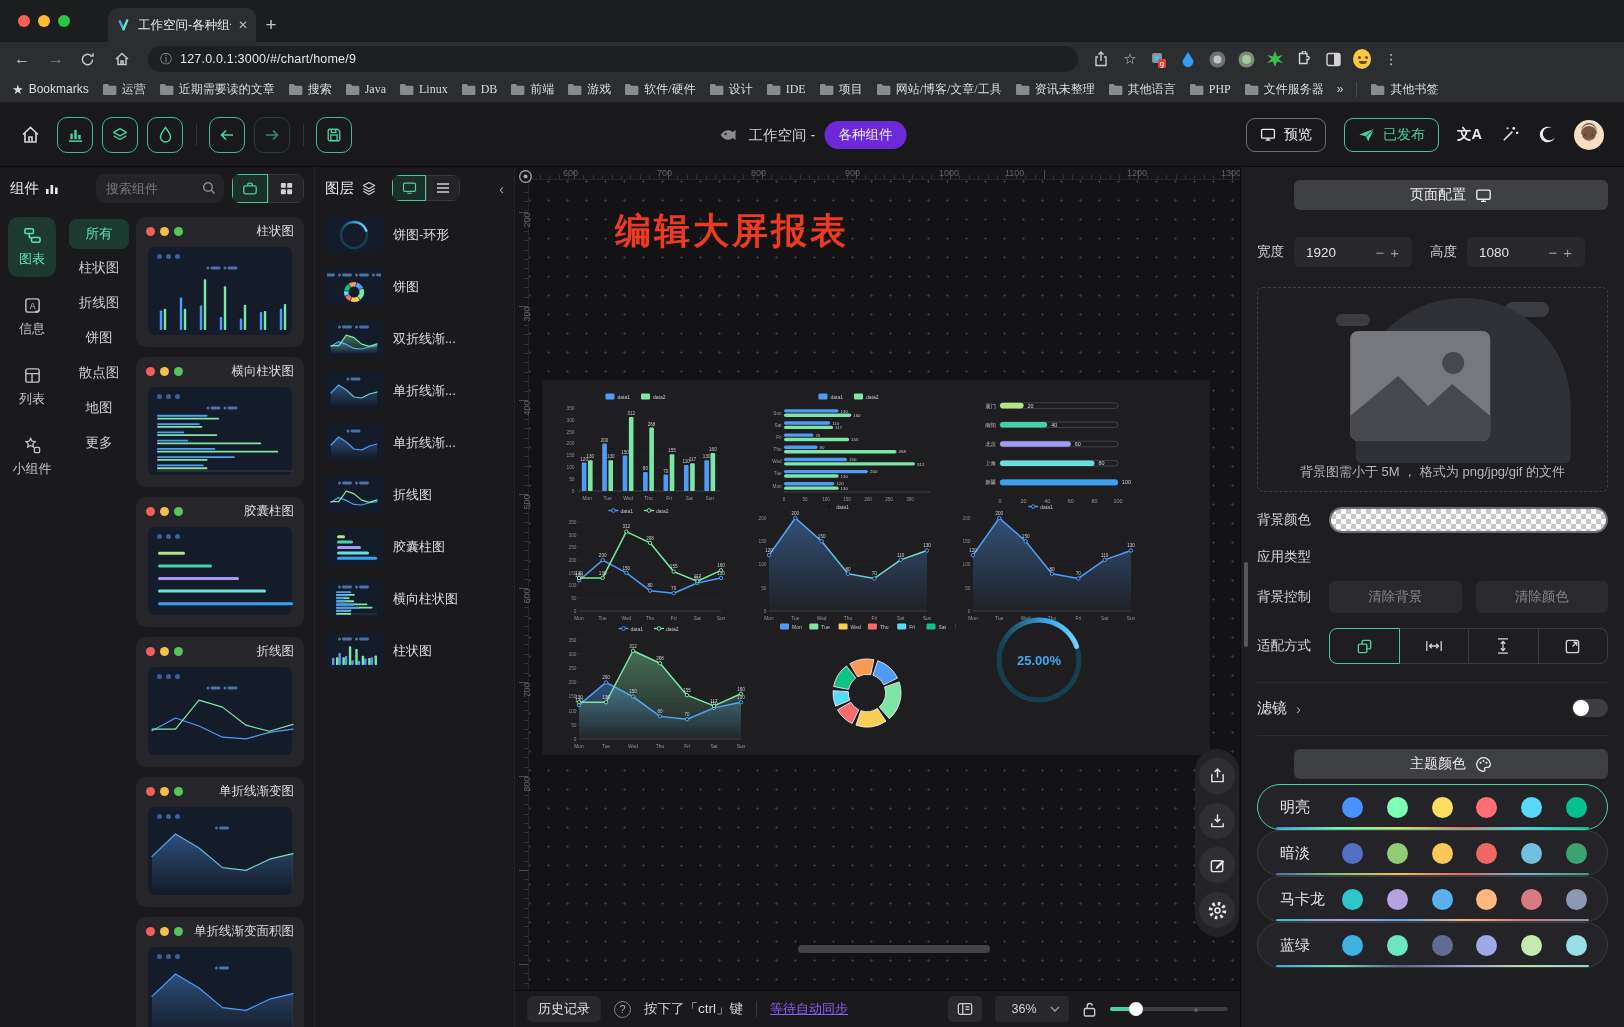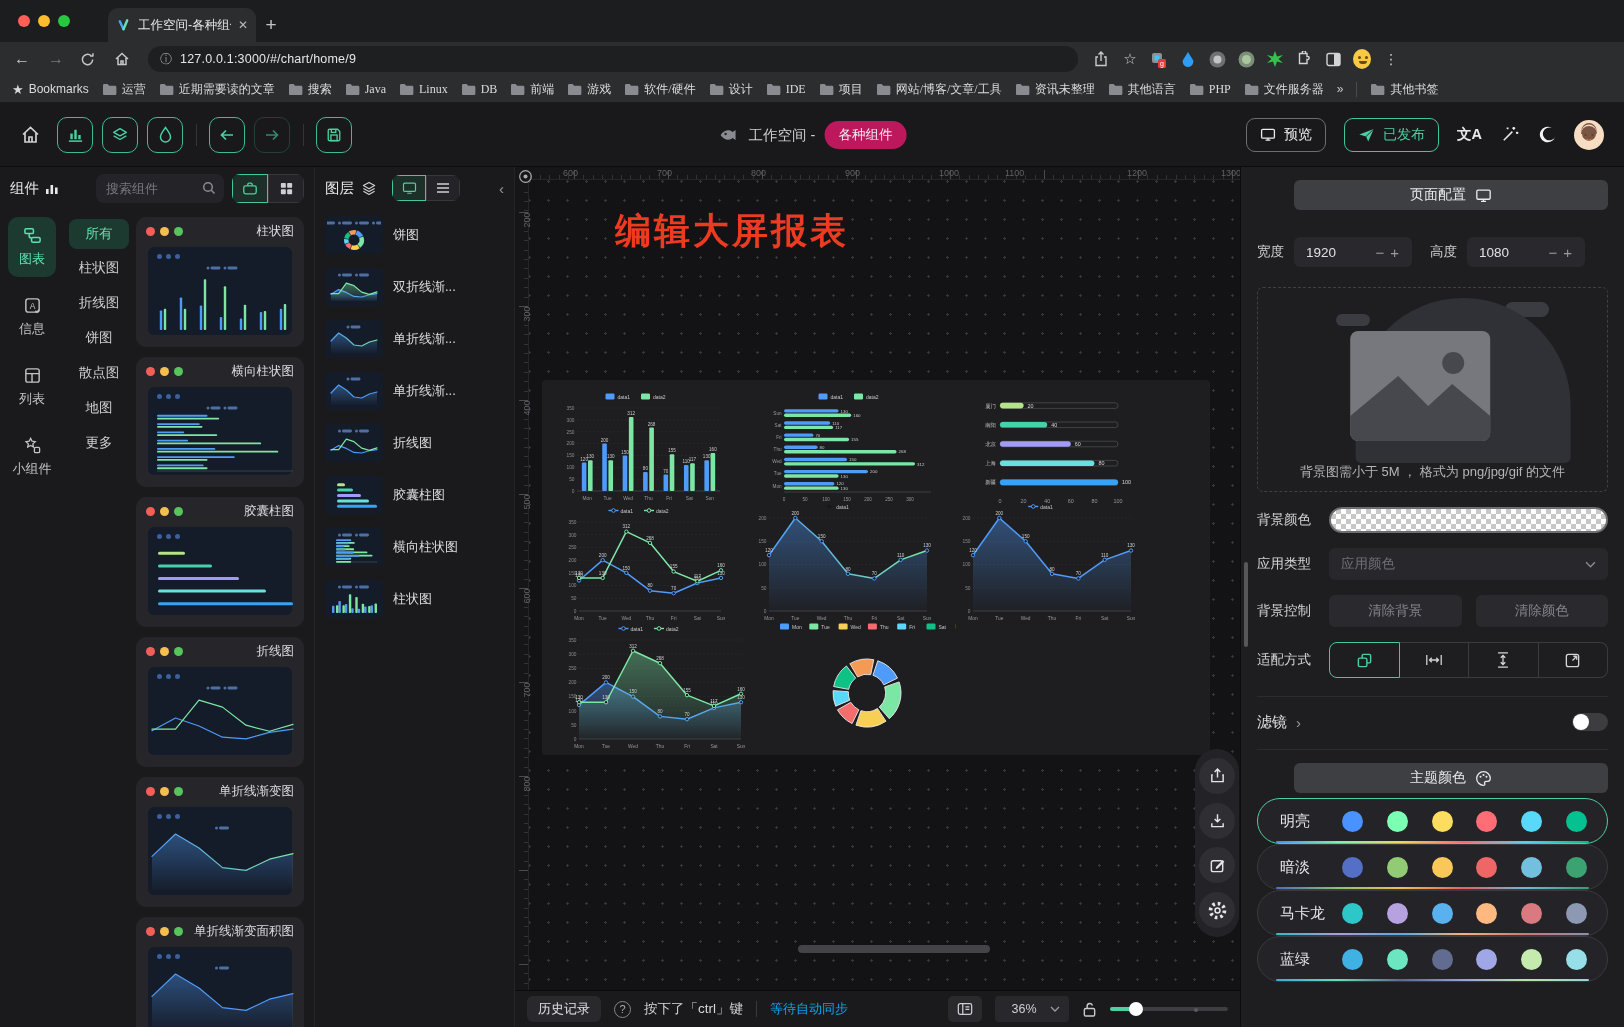--- a/index.html
+++ b/index.html
@@ -31,21 +31,21 @@
 .bm-star{color:#dadade;font-size:13px;}
 .bm-sep{width:1px;height:15px;background:#4a4b4f;}
 
 
 .appbar{height:64px;background:#19191c;border-bottom:1px solid #0c0c0e;display:flex;align-items:center;padding:0 20px;position:relative;}
 .abtn{width:36px;height:36px;border:1px solid #41b995;border-radius:10px;display:flex;align-items:center;justify-content:center;margin-right:9px;background:transparent;}
 .abtn.dim{border-color:#2c5a4b;opacity:.6;}
 .adiv{width:1px;height:22px;background:#333338;margin:0 12px 0 4px;}
 .appbar-center{position:absolute;left:50%;top:0;height:64px;transform:translateX(-50%);display:flex;align-items:center;gap:9px;}
 .ws-prefix{color:#cfcfd3;font-size:14.5px;}
-.ws-pill{background:#be185d;border-radius:15px;padding:5px 14px;font-size:13.5px;color:#ececf0;}
+.ws-pill{background:#6d28d9;border-radius:15px;padding:5px 14px;font-size:13.5px;color:#ececf0;}
 .appbar-right{margin-left:auto;display:flex;align-items:center;gap:18px;}
 .btn-preview{display:flex;align-items:center;gap:8px;border:1px solid #6d6e73;border-radius:9px;padding:7px 13px;color:#ececf0;font-size:14px;}
 .btn-publish{display:flex;align-items:center;gap:8px;border:1px solid #42c59a;border-radius:9px;padding:7px 13px;color:#4bd0a0;font-size:14px;}
 .wen-a{font-size:14.5px;font-weight:bold;color:#e8e8ec;}
 
 
 .main{display:flex;height:860px;}
 .left-panel{width:315px;background:#1a1a1d;display:flex;flex-direction:column;border-right:1px solid #252529;}
 .panel-head{height:42px;display:flex;align-items:center;padding:0 10px;gap:8px;}
 .panel-title{font-size:14.5px;color:#e8e8ec;display:flex;align-items:center;gap:6px;width:78px;}
@@ -102,21 +102,21 @@
 .floats{position:absolute;right:1px;top:582px;width:44px;height:188px;background:#232327;border-radius:22px;display:flex;flex-direction:column;align-items:center;justify-content:space-evenly;}
 .fbtn{width:36px;height:36px;border-radius:50%;background:#2e2e33;display:flex;align-items:center;justify-content:center;}
 .hscroll{position:absolute;left:283px;top:778px;width:192px;height:8px;border-radius:4px;background:#434348;}
 
 
 .bottombar{height:37px;background:#1a1a1d;border-top:1px solid #0a0a0c;display:flex;align-items:center;padding:0 12px;gap:13px;}
 .hist{background:#29292d;height:26px;border-radius:6px;padding:0 11px;display:flex;align-items:center;font-size:13px;color:#e2e2e6;}
 .help{width:17px;height:17px;border:1.2px solid #85858a;border-radius:50%;display:flex;align-items:center;justify-content:center;font-size:11px;color:#ababb0;}
 .keyhint{font-size:13.5px;color:#d8d8dc;}
 .vdiv{width:1px;height:16px;background:#3a3a3e;}
-.sync{font-size:13px;color:#0ea5e9;}
+.sync{font-size:13px;color:#8b5cf6;text-decoration:underline;}
 .bspacer{flex:1;}
 .panel-btn{width:34px;height:26px;background:#2a2a2e;border-radius:5px;display:flex;align-items:center;justify-content:center;}
 .zoom-select{width:74px;height:26px;background:#28282c;border-radius:4px;display:flex;align-items:center;padding:0 9px;gap:6px;font-size:12.5px;color:#cfcfd3;}
 .zoom-select .zl{flex:1;text-align:center;}
 .slider{width:118px;height:14px;position:relative;}
 .slider .track{position:absolute;top:5px;left:0;right:0;height:4px;border-radius:2px;background:#3d3d42;}
 .slider .fill{position:absolute;top:5px;left:0;width:26px;height:4px;border-radius:2px;background:#4bd0a0;}
 .slider .knob{position:absolute;top:0;left:19px;width:14px;height:14px;border-radius:50%;background:#fff;}
 .slider .mark{position:absolute;top:5.5px;left:84px;width:4px;height:4px;border-radius:50%;background:#5a5a60;}
 
@@ -757,20 +757,36 @@
           </span>
         <span class="seg-btn" style="width:34px;height:26px;">
             <svg width="14" height="12" viewBox="0 0 14 12" stroke="#cfcfd3" stroke-width="1.5">
               <path d="M1 2 h12 M1 6 h12 M1 10 h12"></path>
             </svg>
           </span>
       </span>
       <span class="chev">‹</span>
     </div>
     <div id="layers-list">
+        <div class="layer-item">
+          <div class="lthumb">
+            <svg width="54" height="34" viewBox="0 0 54 34">
+              <defs>
+                <linearGradient id="gg3" x1="0" y1="0" x2="1" y2="0">
+                  <stop offset="0" stop-color="#17404f" stop-opacity="1"></stop>
+                  <stop offset="0.6" stop-color="#38a5e8" stop-opacity="1"></stop>
+                  <stop offset="1" stop-color="#6fd2ff" stop-opacity="1"></stop>
+                </linearGradient>
+              </defs>
+              <circle cx="27" cy="17" r="13" fill="none" stroke="#17404f" stroke-width="2.5"></circle>
+              <path d="M14.783995929783192 12.553738136766304 A13 13 0 0 1 39.21600407021681 12.553738136766306" fill="none" stroke="url(#gg3)" stroke-width="2.5" stroke-linecap="round"></path>
+            </svg>
+          </div>
+          <span class="layer-label">饼图-环形</span>
+        </div>
         <div class="layer-item">
           <div class="lthumb">
             <svg width="54" height="34" viewBox="0 0 54 34">
               <defs></defs>
               <circle cx="-4.5" cy="5" r="1.5" fill="#4e6fa3"></circle>
               <rect x="-2" y="3.6" width="10" height="2.8" rx="1.4" fill="#4e6fa3"></rect>
               <circle cx="12.5" cy="5" r="1.5" fill="#4e6fa3"></circle>
               <rect x="15" y="3.6" width="10" height="2.8" rx="1.4" fill="#4e6fa3"></rect>
               <circle cx="29.5" cy="5" r="1.5" fill="#4e6fa3"></circle>
               <rect x="32" y="3.6" width="10" height="2.8" rx="1.4" fill="#4e6fa3"></rect>
@@ -1360,20 +1376,34 @@
               <text x="189.8" y="8.8" font-size="5" fill="#c6c6ca" text-anchor="start">Sun</text>
               <path d="M99.78835831777313 40.756995722989224 A34 34 0 0 1 119.55899757417168 58.09538100917137 L105.80744866579442 64.80245955504425 A18.700000000000003 18.700000000000003 0 0 0 94.93359707477522 55.26634764764407 Z" fill="#4f9bfa" stroke="#e8e8ea" stroke-width="0.9" stroke-linejoin="round"></path>
               <path d="M121.14763157037677 61.930682748456675 A34 34 0 0 1 111.30600698567724 98.66012572757424 L101.26830384212249 87.11306915016584 A18.700000000000003 18.700000000000003 0 0 0 106.68119736370723 66.91187551165117 Z" fill="#7ce7a5" stroke="#e8e8ea" stroke-width="0.9" stroke-linejoin="round"></path>
               <path d="M108.0125587180054 101.18727746687142 A34 34 0 0 1 77.93068274845669 105.14763157037677 L82.91187551165117 90.68119736370723 A18.700000000000003 18.700000000000003 0 0 0 99.45690729490296 88.50300260677929 Z" fill="#f7cf52" stroke="#e8e8ea" stroke-width="0.9" stroke-linejoin="round"></path>
               <path d="M74.09538100917136 103.55899757417168 A34 34 0 0 1 59.48124030736916 89.87136112495708 L72.76468216905303 82.2792486187264 A18.700000000000003 18.700000000000003 0 0 0 80.80245955504425 89.80744866579442 Z" fill="#f56c6c" stroke="#e8e8ea" stroke-width="0.9" stroke-linejoin="round"></path>
               <path d="M57.645166963204645 86.14817269565191 A34 34 0 0 1 55.082822291165975 70.62827989269975 L70.34555226014129 71.69555394098487 A18.700000000000003 18.700000000000003 0 0 0 71.75484182976255 80.23149498260855 Z" fill="#58d9f9" stroke="#e8e8ea" stroke-width="0.9" stroke-linejoin="round"></path>
               <path d="M55.624675762779425 66.51249415719748 A34 34 0 0 1 68.42000440654161 45.93593191382284 L77.68100242359787 58.11476255260256 A18.700000000000003 18.700000000000003 0 0 0 70.64357166952868 69.43187178645861 Z" fill="#0ec286" stroke="#e8e8ea" stroke-width="0.9" stroke-linejoin="round"></path>
               <path d="M71.8716847804521 43.62959282305055 A34 34 0 0 1 95.7785097701847 39.682560042891794 L92.72818037360159 54.67540802359048 A18.700000000000003 18.700000000000003 0 0 0 79.57942662924866 56.8462760526778 Z" fill="#f59a54" stroke="#e8e8ea" stroke-width="0.9" stroke-linejoin="round"></path>
             </svg>
           </div>
+          <div class="board-chart" style="left: 424px; top: 228px; width: 146px; height: 100px;">
+            <svg width="146" height="100" viewBox="0 0 146 100">
+              <defs>
+                <linearGradient id="gg14" x1="0" y1="0" x2="1" y2="0">
+                  <stop offset="0" stop-color="#17404f" stop-opacity="1"></stop>
+                  <stop offset="0.6" stop-color="#38a5e8" stop-opacity="1"></stop>
+                  <stop offset="1" stop-color="#6fd2ff" stop-opacity="1"></stop>
+                </linearGradient>
+              </defs>
+              <circle cx="73" cy="52" r="40" fill="none" stroke="#17404f" stroke-width="5"></circle>
+              <path d="M35.412295168563666 38.31919426697324 A40 40 0 0 1 110.58770483143634 38.319194266973255" fill="none" stroke="url(#gg14)" stroke-width="5" stroke-linecap="round"></path>
+              <text x="73" y="57" font-size="13" fill="#3fa9ef" text-anchor="middle" font-weight="bold">25.00%</text>
+            </svg>
+          </div>
         </div>
       <div class="floats">
         <span class="fbtn">
             <svg width="17" height="17" viewBox="0 0 18 18" fill="none" stroke="#e6e6ea" stroke-width="1.5">
               <path d="M9 11 V2.5 M6 5.2 L9 2.2 L12 5.2"></path>
               <path d="M4 8.5 H3 v7 h12 v-7 h-1"></path>
             </svg>
           </span>
         <span class="fbtn">
             <svg width="17" height="17" viewBox="0 0 18 18" fill="none" stroke="#e6e6ea" stroke-width="1.5">
@@ -1466,26 +1496,20 @@
           </svg>
       </div>
       <div class="upload-hint">背景图需小于 5M ， 格式为 png/jpg/gif 的文件</div>
     </div>
     <div class="rp-row">
       <span class="rp-label">背景颜色</span>
       <span class="swatch"></span>
     </div>
     <div class="rp-row">
       <span class="rp-label">应用类型</span>
-      <span class="select">
-        <span class="sv">应用颜色</span>
-        <svg width="11" height="7" viewBox="0 0 10 6">
-            <path d="M1 1 L5 5 L9 1" stroke="#8a8a90" fill="none" stroke-width="1.3"></path>
-          </svg>
-      </span>
     </div>
     <div class="rp-row">
       <span class="rp-label">背景控制</span>
       <span class="gbtn">清除背景</span>
       <span class="gbtn">清除颜色</span>
     </div>
     <div class="rp-row">
       <span class="rp-label">适配方式</span>
       <span class="fit">
         <span class="fit-cell">

